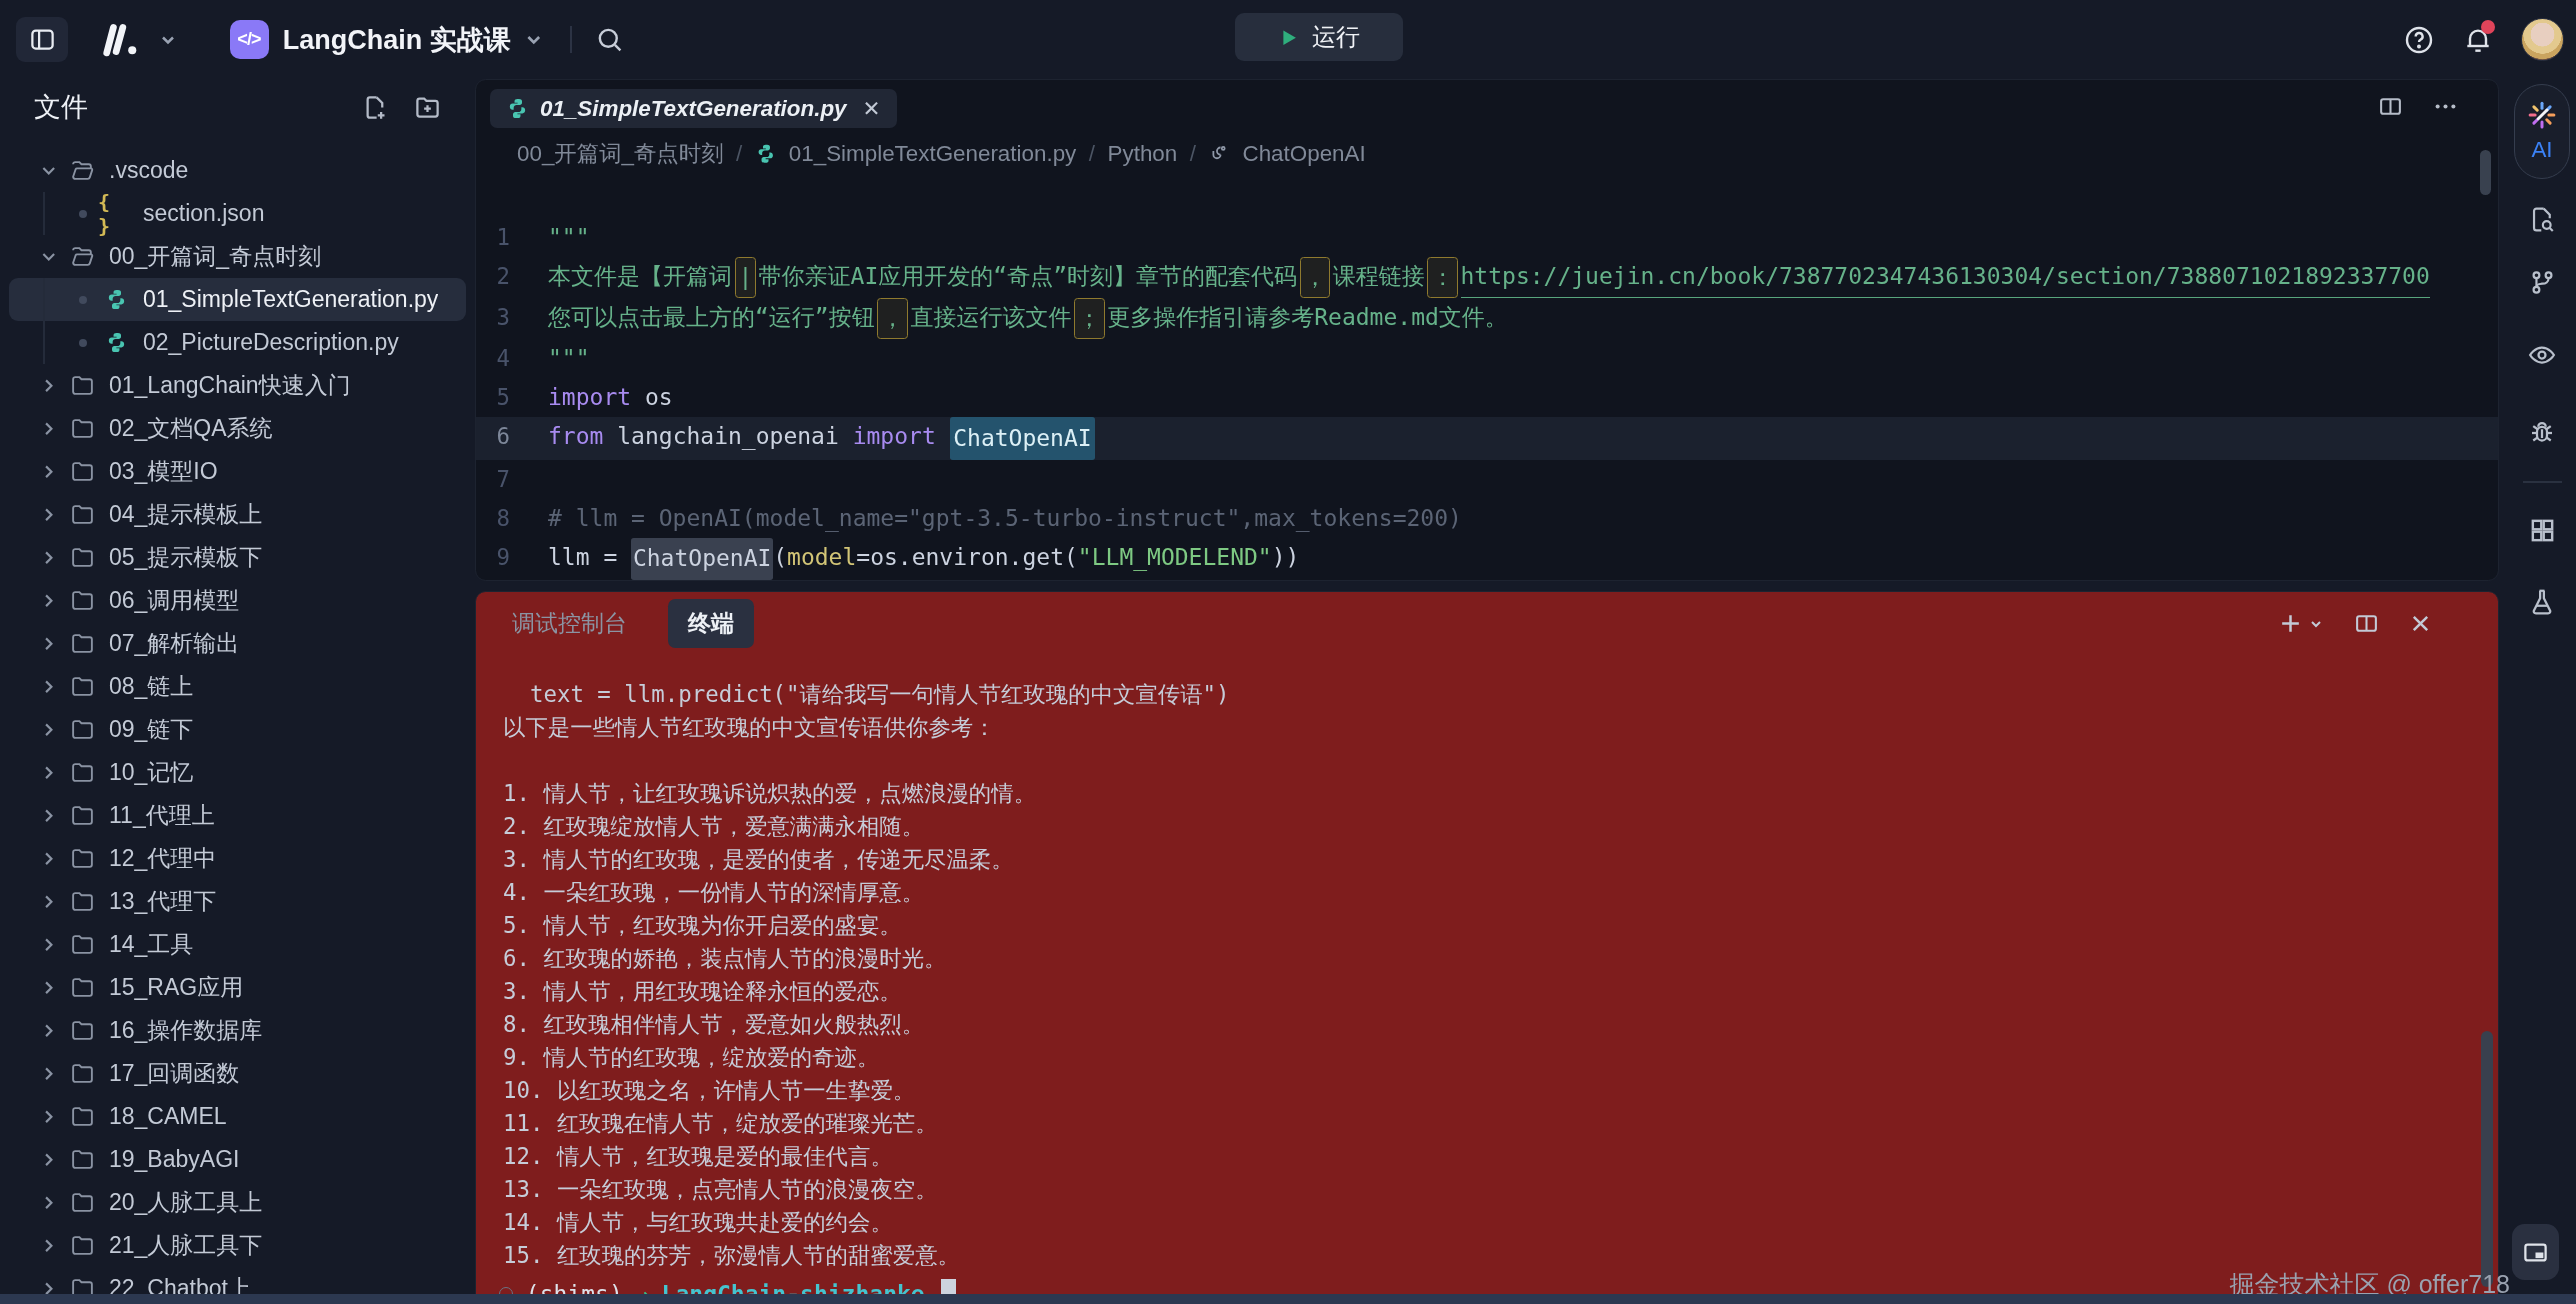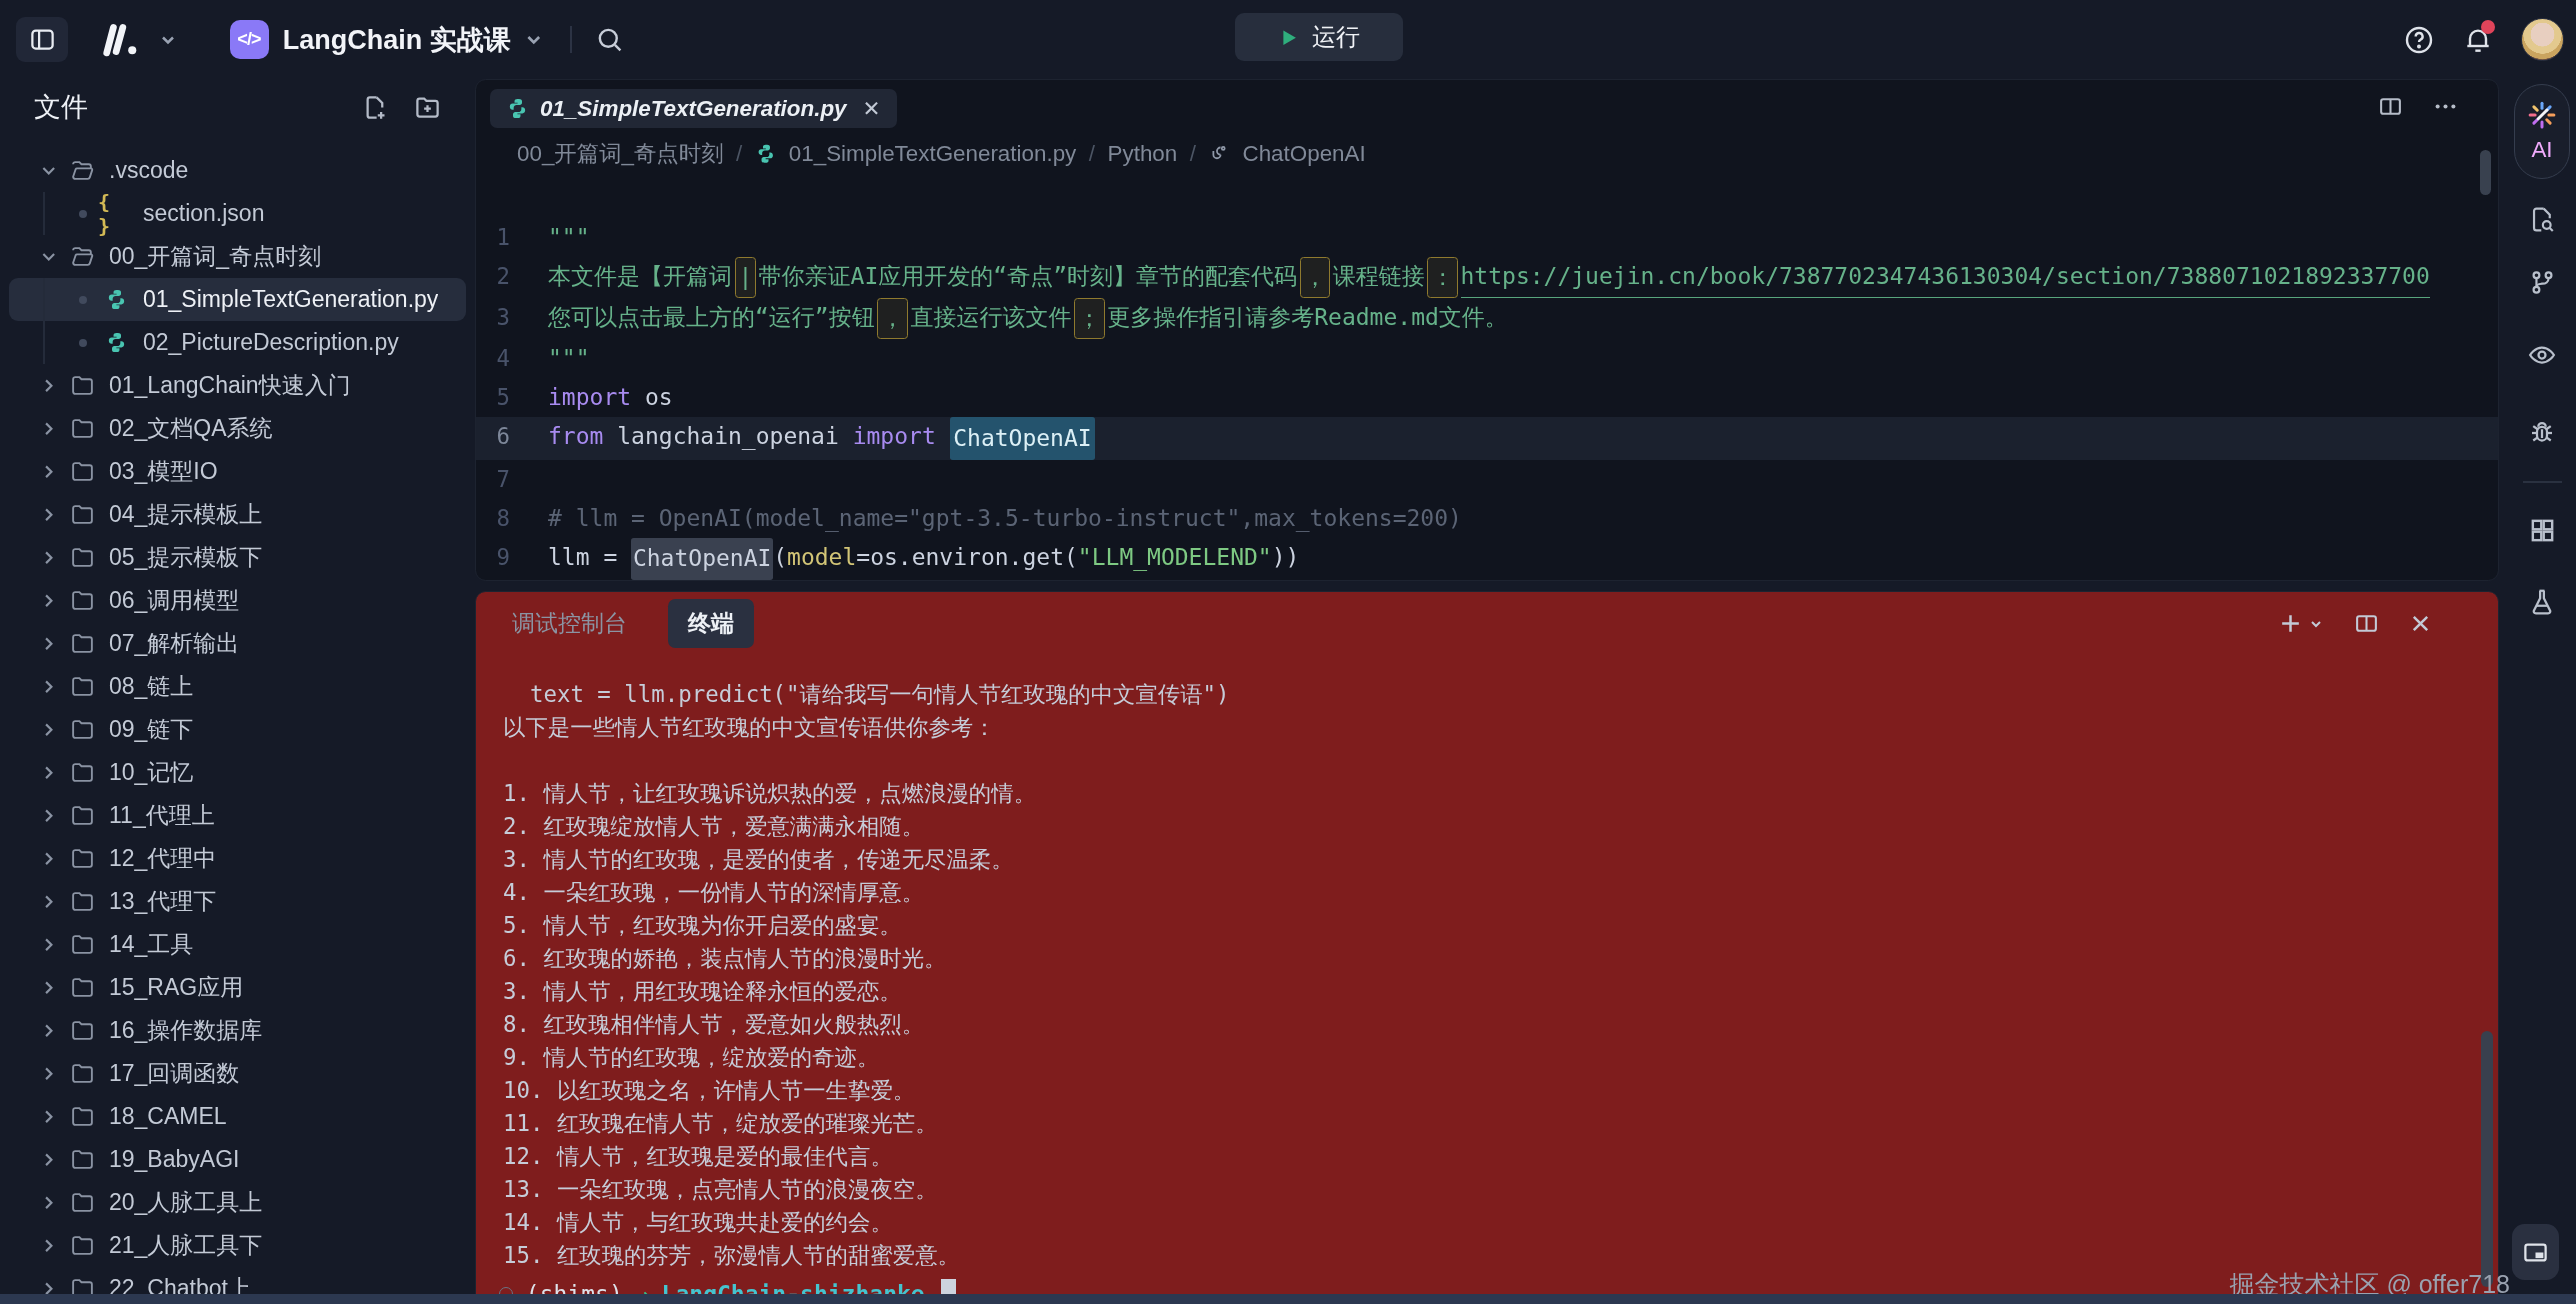--- a/index.html
+++ b/index.html
@@ -83,21 +83,21 @@
   .p-venv{color:#dde2ea;}
   .p-arrow{color:#36c08a;font-weight:bold;}
   .p-cwd{color:#45c4cf;font-weight:bold;}
   .p-cursor{width:15px;height:29px;background:#cdd3de;margin-left:3.6px;}
   .term-scroll{position:absolute;right:5.4px;top:439px;width:11.6px;height:256px;border-radius:6.3px;background:#39404e;}
 
   
   .rightbar{position:absolute;left:2508px;top:79px;width:68px;bottom:0;display:flex;flex-direction:column;align-items:center;background:#151a27;}
   .ai-pill{margin-top:5.4px;width:56px;height:95px;border-radius:29px;border:1.8px solid #353d4e;background:#191e2b;
            display:flex;flex-direction:column;align-items:center;justify-content:center;gap:7.2px;}
-  .ai-label{font-size:22.4px;color:#f0abfc;}
+  .ai-label{font-size:22.4px;color:#3b82f6;}
   .rb-icon{color:#b9c0cc;display:flex;}
   .rb-divider{width:39px;height:1.8px;background:#2a3140;}
 
   
   .watermark{position:absolute;right:66px;top:1268px;font-size:25px;color:#9aa2b0;z-index:30;}
   .pip-btn{position:absolute;left:2512px;top:1224px;width:47px;height:56px;border-radius:12.5px;background:#2a3040;display:flex;align-items:center;justify-content:center;z-index:35;color:#dfe3ea;}
   .bottom-strip{position:absolute;left:0;right:0;bottom:0;height:10px;background:#2c3850;z-index:40;}
   svg{display:block;}
 </style>
 </head>

